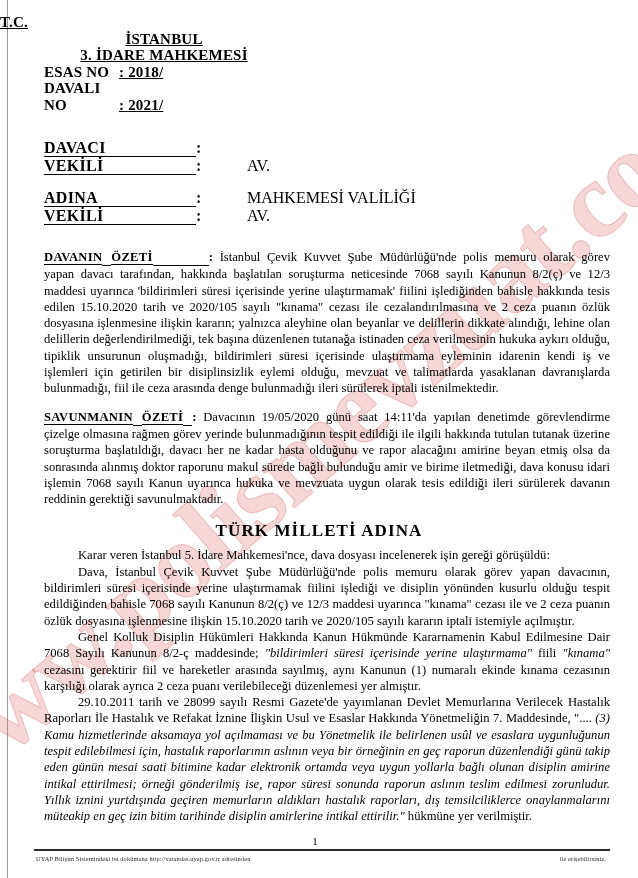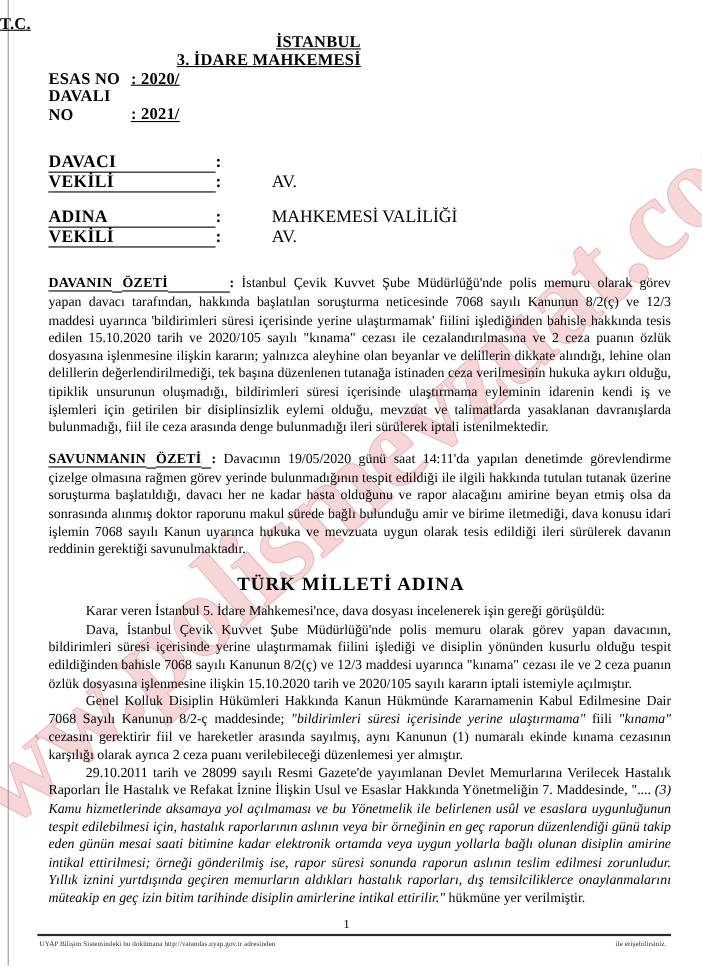--- a/index.html
+++ b/index.html
@@ -63,21 +63,21 @@
   .header-block {
     text-align: left;
     padding-top: 14px;
     font-weight: bold;
     font-size: 15px;
     line-height: 16.5px;
     letter-spacing: 0.2px;
     text-decoration: underline;
   }
   .header-centered {
-    text-align: right;
+    text-align: center;
     padding-right: 310px;
   }
   .header-tc { padding-right: 322px; }
   .header-kv {
     padding-left: 44px;
   }
   .hk-label {
     display: inline-block;
     width: 75px;
   }
@@ -192,21 +192,21 @@
     <div class="watermark-text">www.polismevzuat.com</div>
   </div>
 
   <div class="content">
 
     <div class="header-block">
       <div class="header-tc">T.C.</div>
       <div class="header-centered">İSTANBUL</div>
       <div class="header-centered">3. İDARE MAHKEMESİ</div>
       <div class="header-kv">
-        <span class="hk-label">ESAS NO</span><span>:</span>&nbsp;<span>2020/</span>
+        <span class="hk-label">ESAS NO</span><span>:</span>&nbsp;<span>2018/</span>
       </div>
       <div class="header-kv">
         <span class="hk-label">DAVALI NO</span><span>:</span>&nbsp;<span>2021/</span>
       </div>
     </div>
 
     <div class="parties">
       <div class="party-row">
         <span class="party-label">DAVACI</span>
         <span class="party-colon">:</span>

